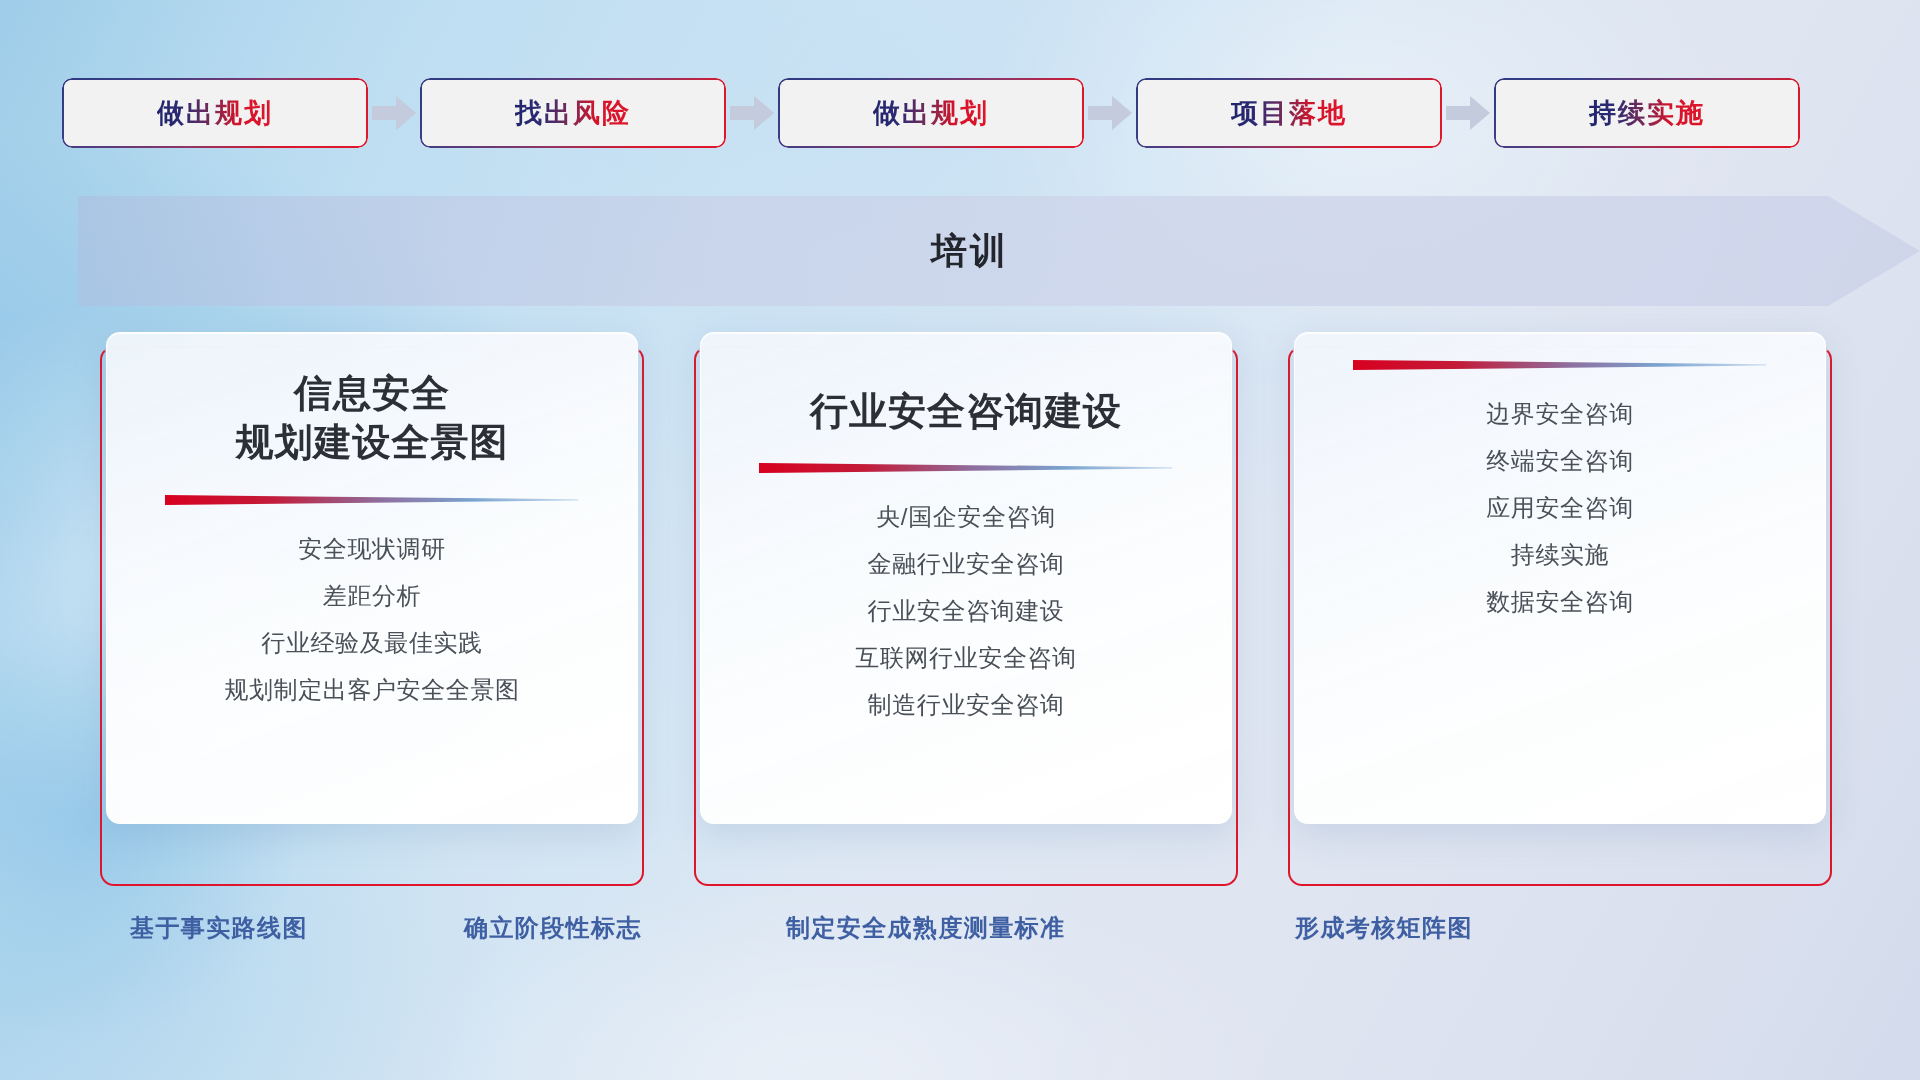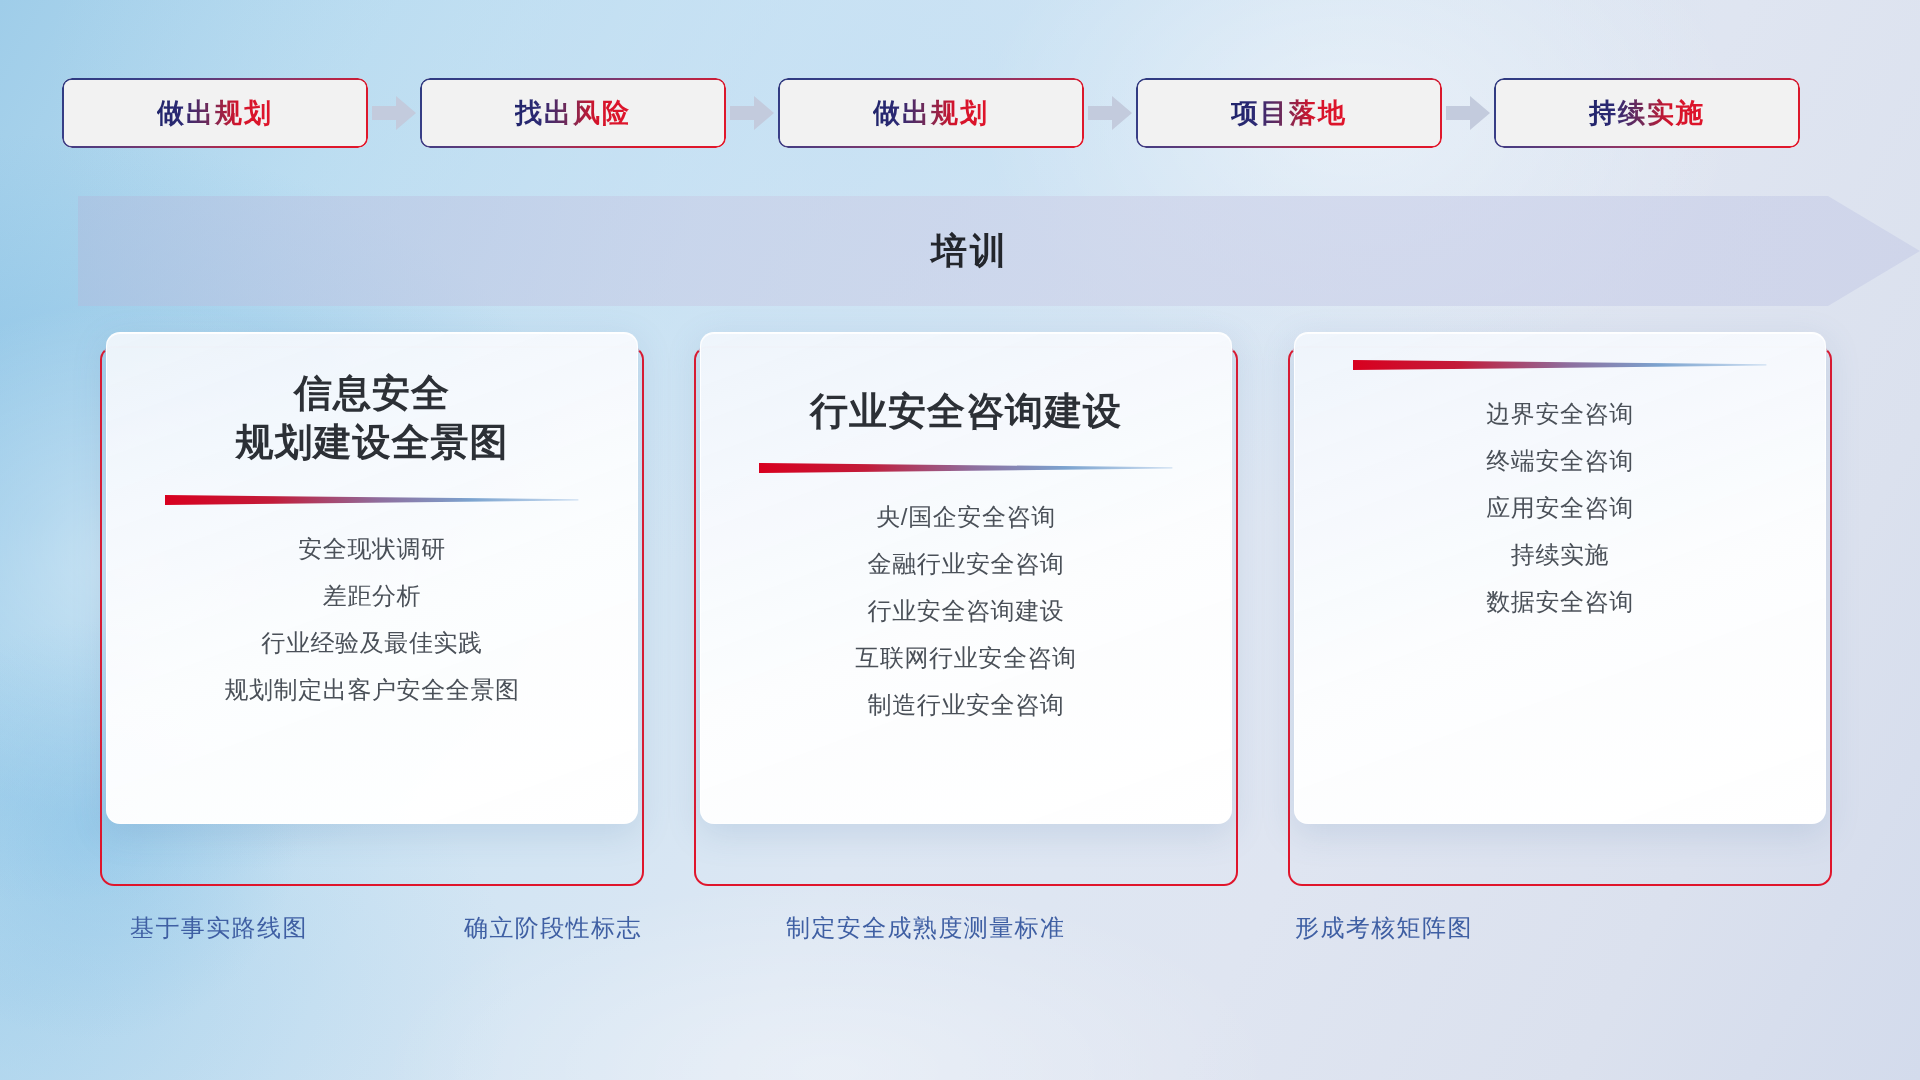--- a/index.html
+++ b/index.html
@@ -227,21 +227,21 @@
   #footer-labels {
     position: absolute;
     left: 0;
     top: 912px;
     width: 1920px;
     height: 50px;
   }
   .footer-label {
     position: absolute;
     font-size: 24px;
-    font-weight: normal;
+    font-weight: bold;
     color: #3f5fa3;
     letter-spacing: 1.4px;
     white-space: nowrap;
     top: 0;
   }
 </style>
 </head>
 <body>
 
 <div id="stage">

